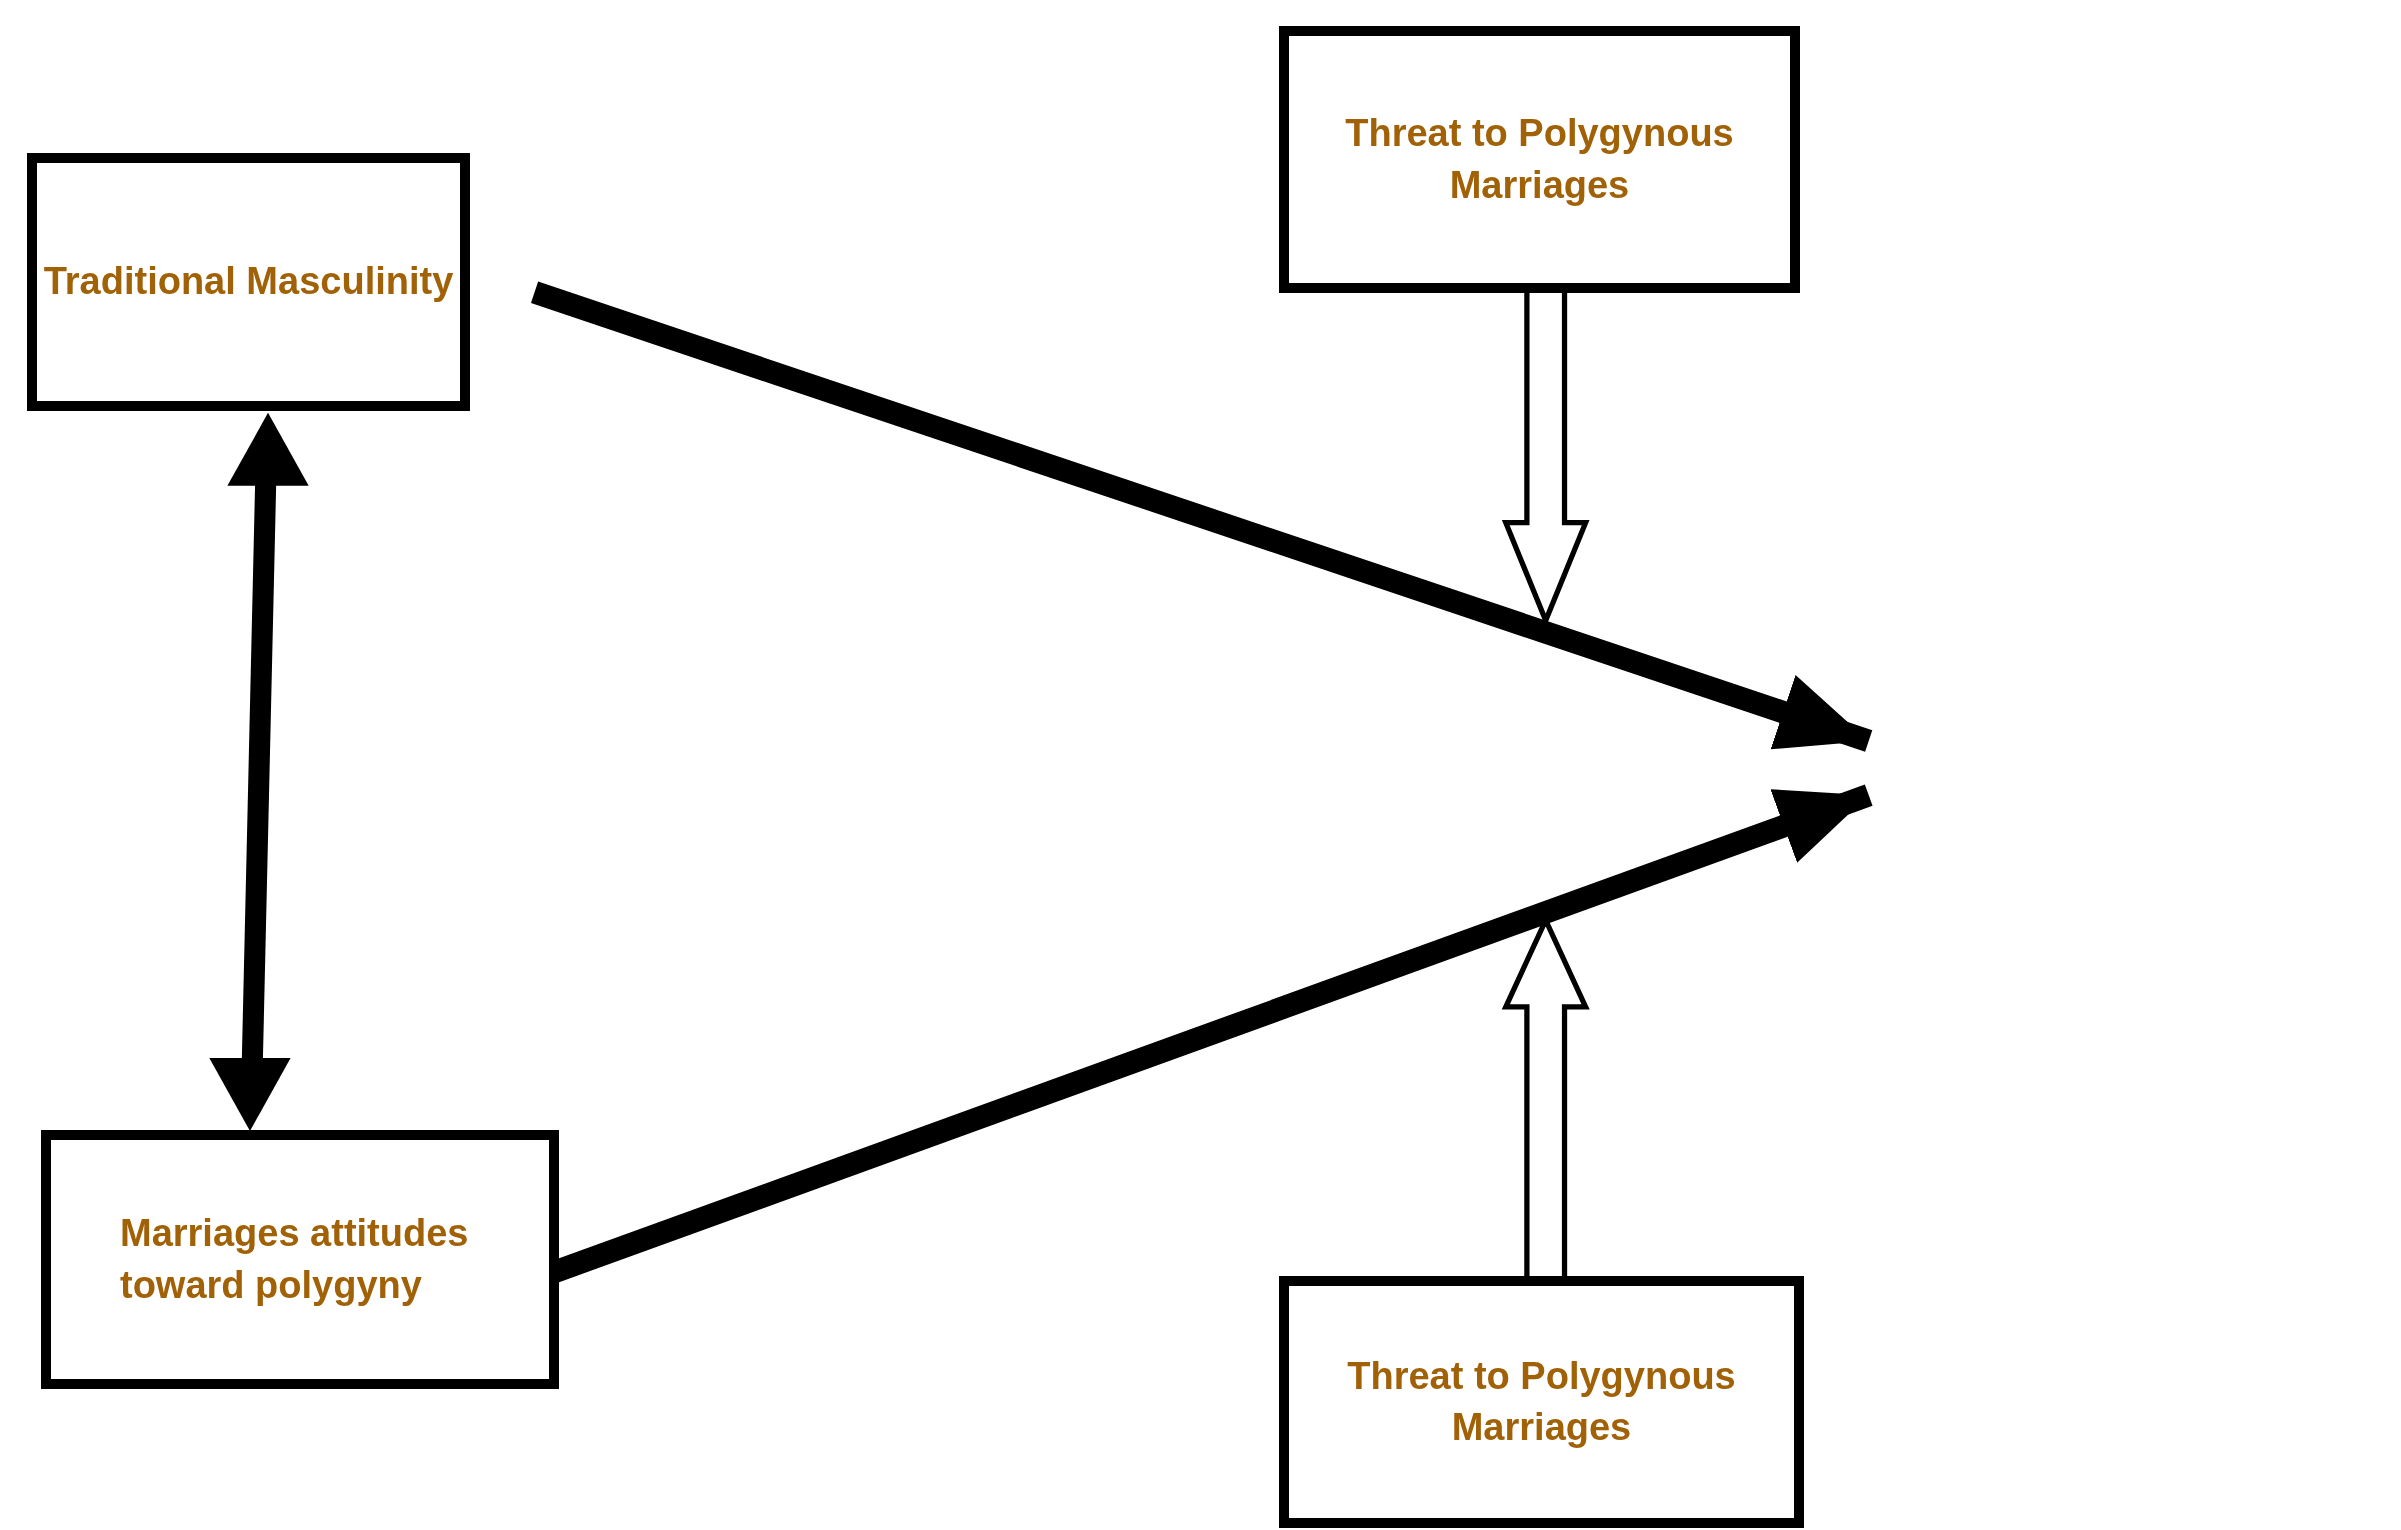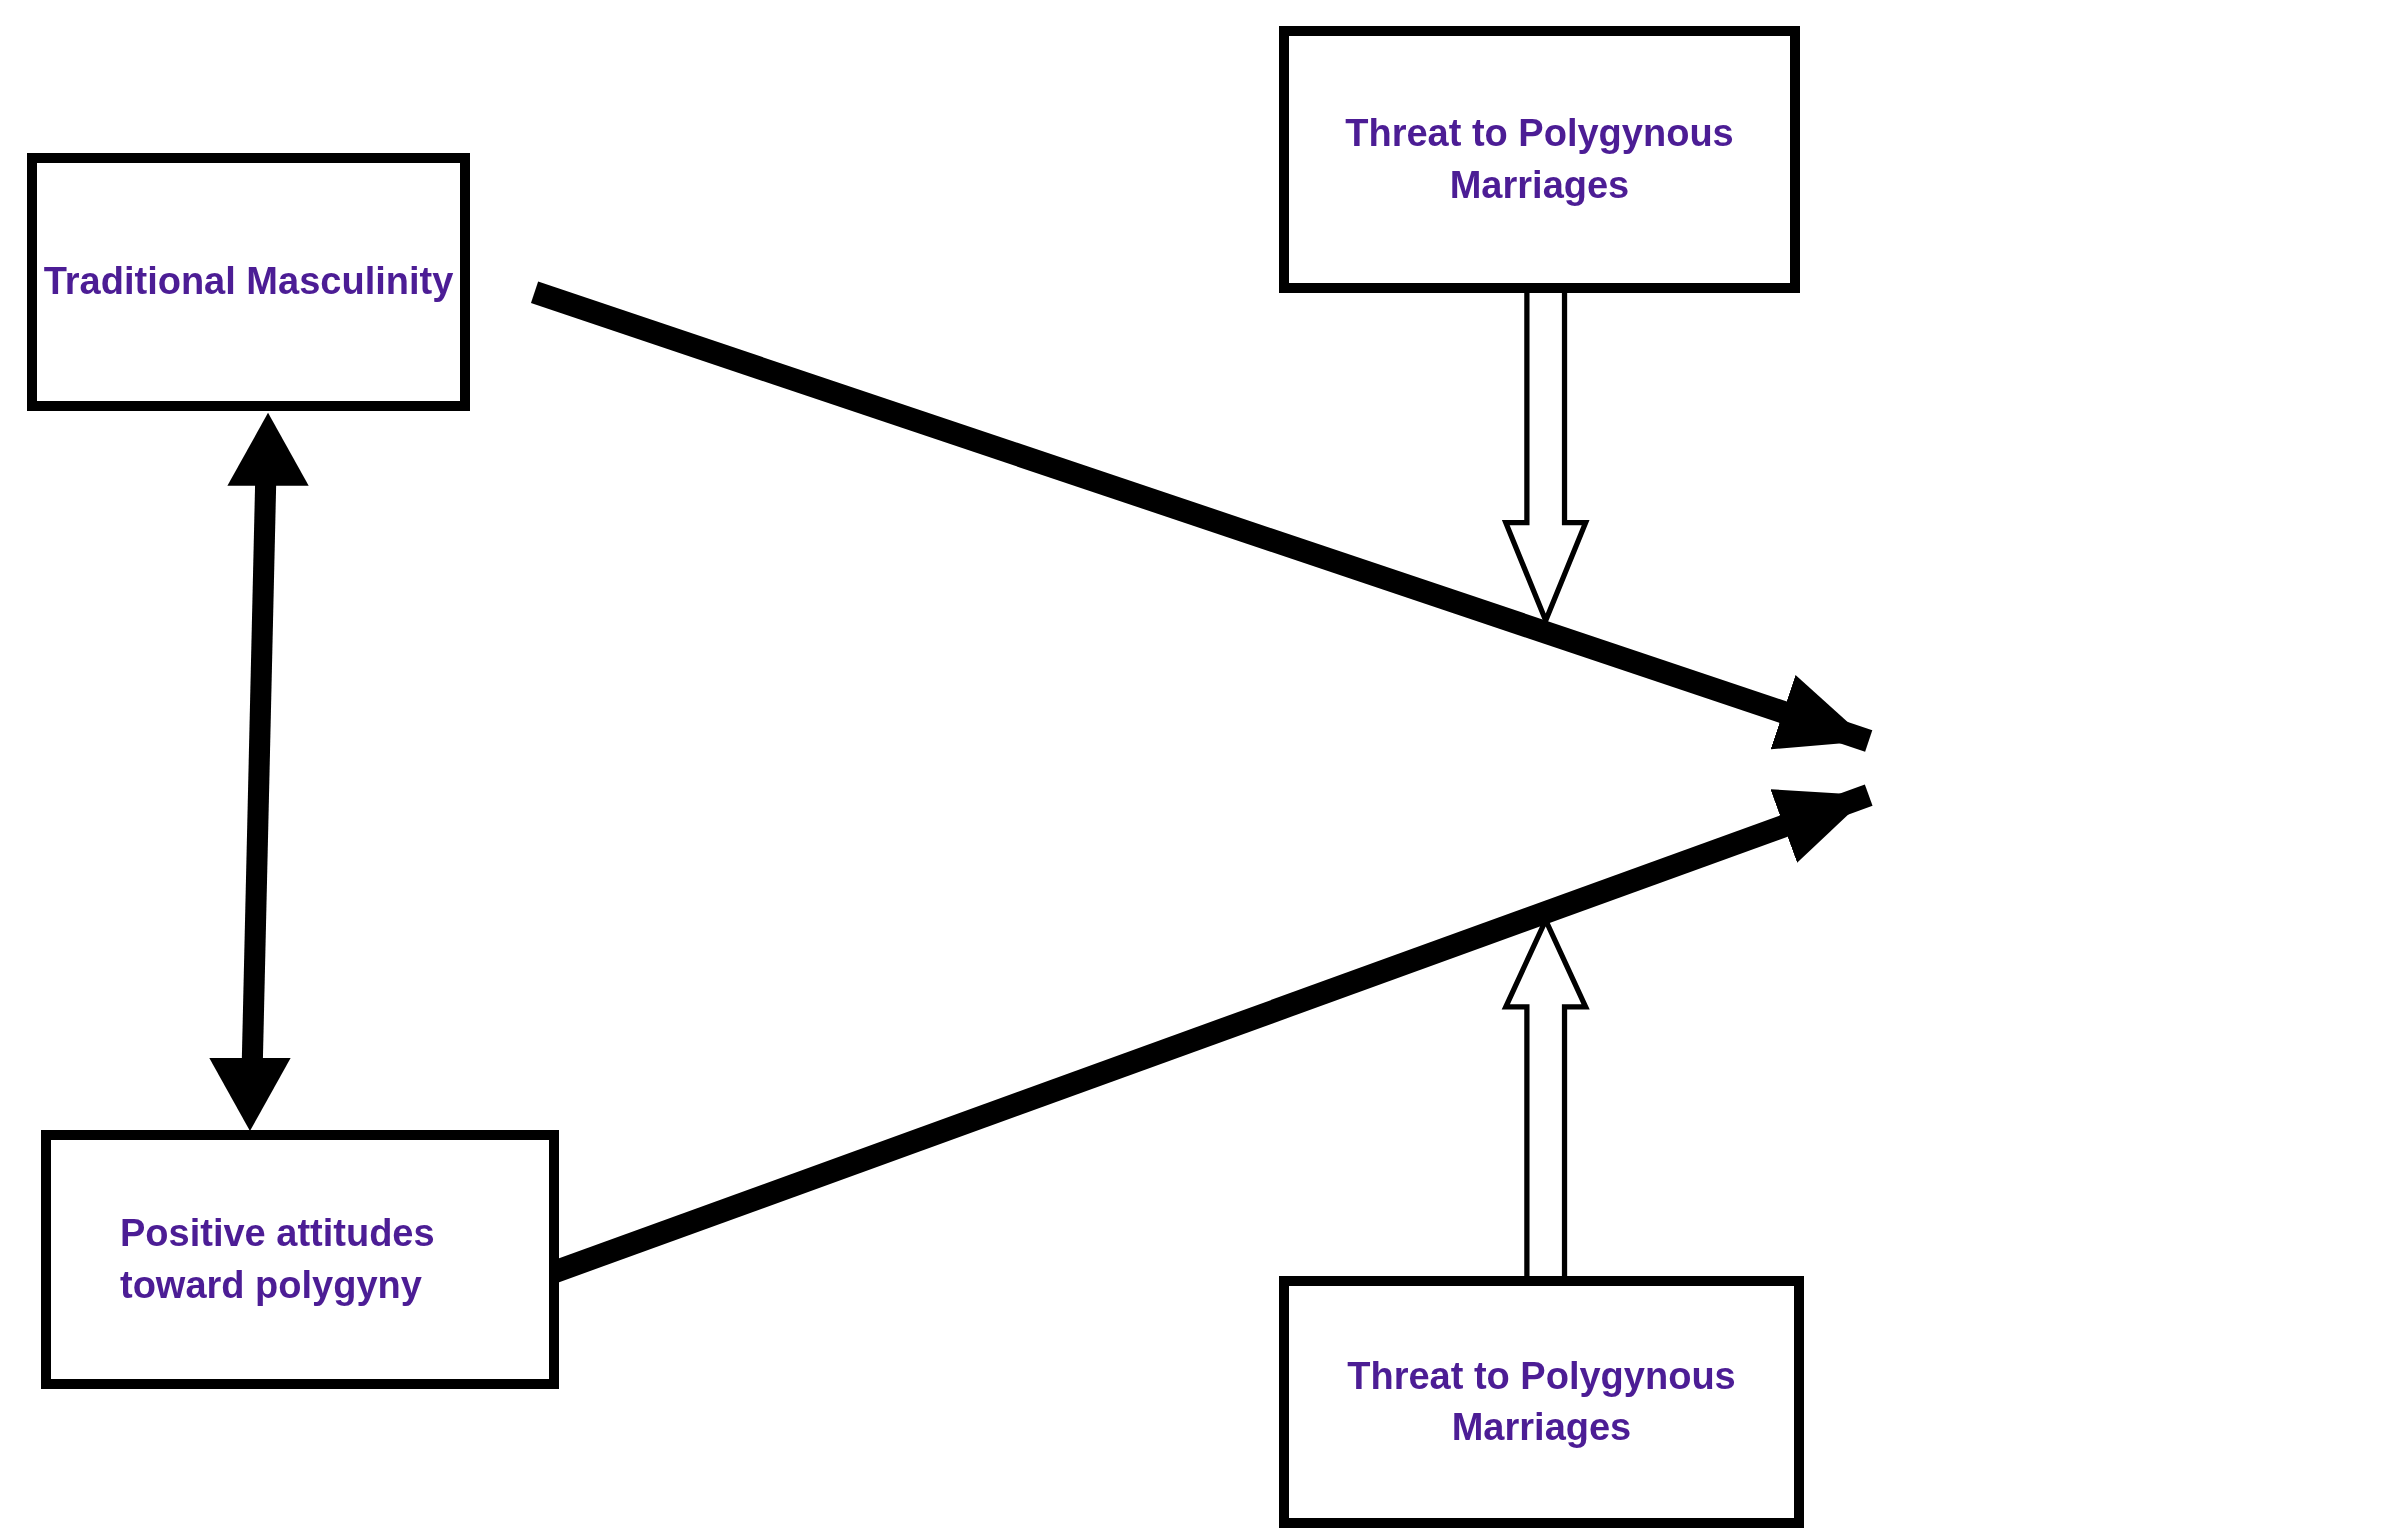--- a/index.html
+++ b/index.html
@@ -19,21 +19,21 @@
     position: absolute;
     left: 0;
     top: 0;
     z-index: 0;
   }
   .node {
     position: absolute;
     box-sizing: border-box;
     background: #ffffff;
     border: 10.5px solid #000000;
-    color: #4c1d95;
+    color: #a16207;
     font-weight: bold;
     font-size: 38px;
     line-height: 1.35;
     display: flex;
     align-items: center;
     justify-content: center;
     text-align: center;
     white-space: pre-line;
     z-index: 1;
   }
@@ -71,21 +71,21 @@
     <path d="M2028,380 L2028,694 L2000,694 L2053,824 L2106,694 L2078,694 L2078,380 Z" fill="#ffffff" stroke="#000000" stroke-width="7" stroke-linejoin="miter"></path>
 
     <path d="M2028,1702 L2028,1337 L2000,1337 L2053,1222 L2106,1337 L2078,1337 L2078,1702 Z" fill="#ffffff" stroke="#000000" stroke-width="7" stroke-linejoin="miter"></path>
   </svg>
 
   <div class="node" id="node-traditional">
     <span class="label">Traditional Masculinity</span>
   </div>
 
   <div class="node" id="node-positive">
-    <span class="label">Positive attitudes
+    <span class="label">Marriages attitudes
 toward polygyny</span>
   </div>
 
   <div class="node" id="node-threat-top">
     <span class="label">Threat to Polygynous
 Marriages</span>
   </div>
 
   <div class="node" id="node-threat-bottom">
     <span class="label">Threat to Polygynous

